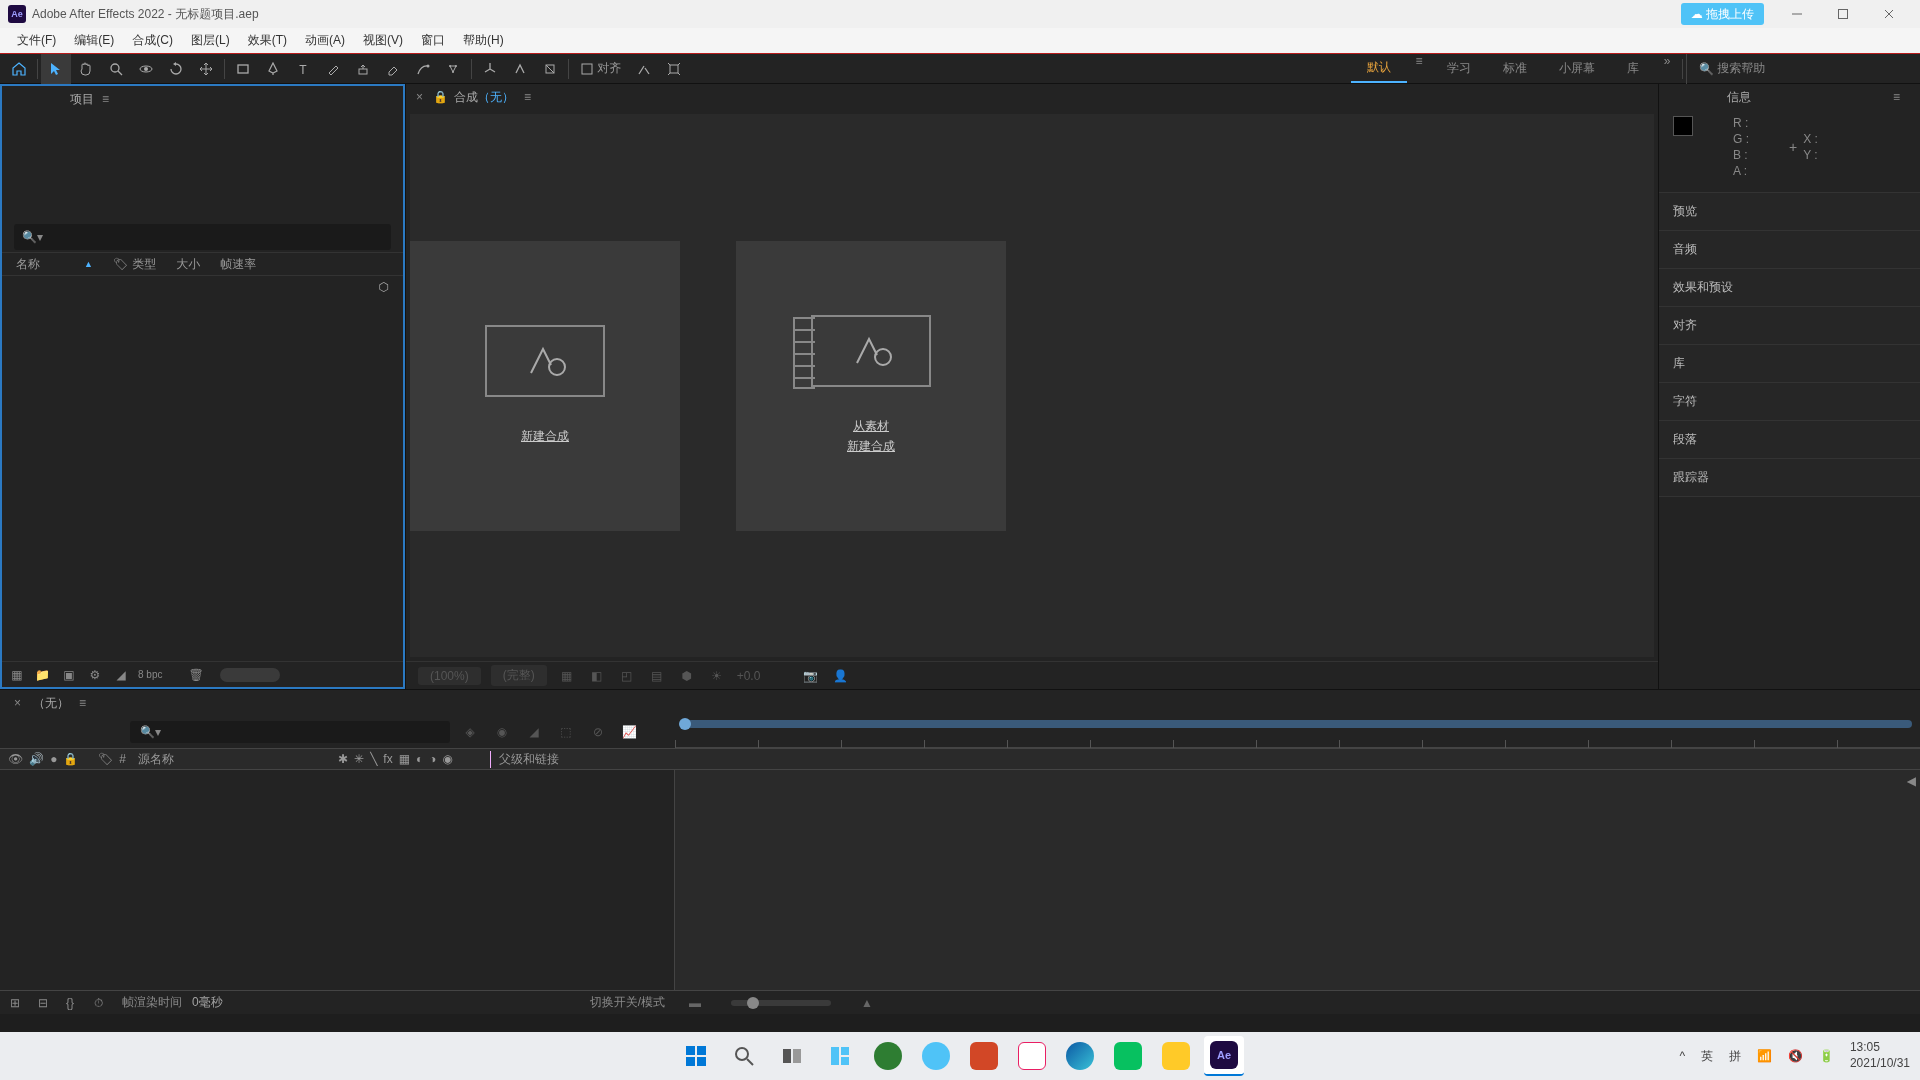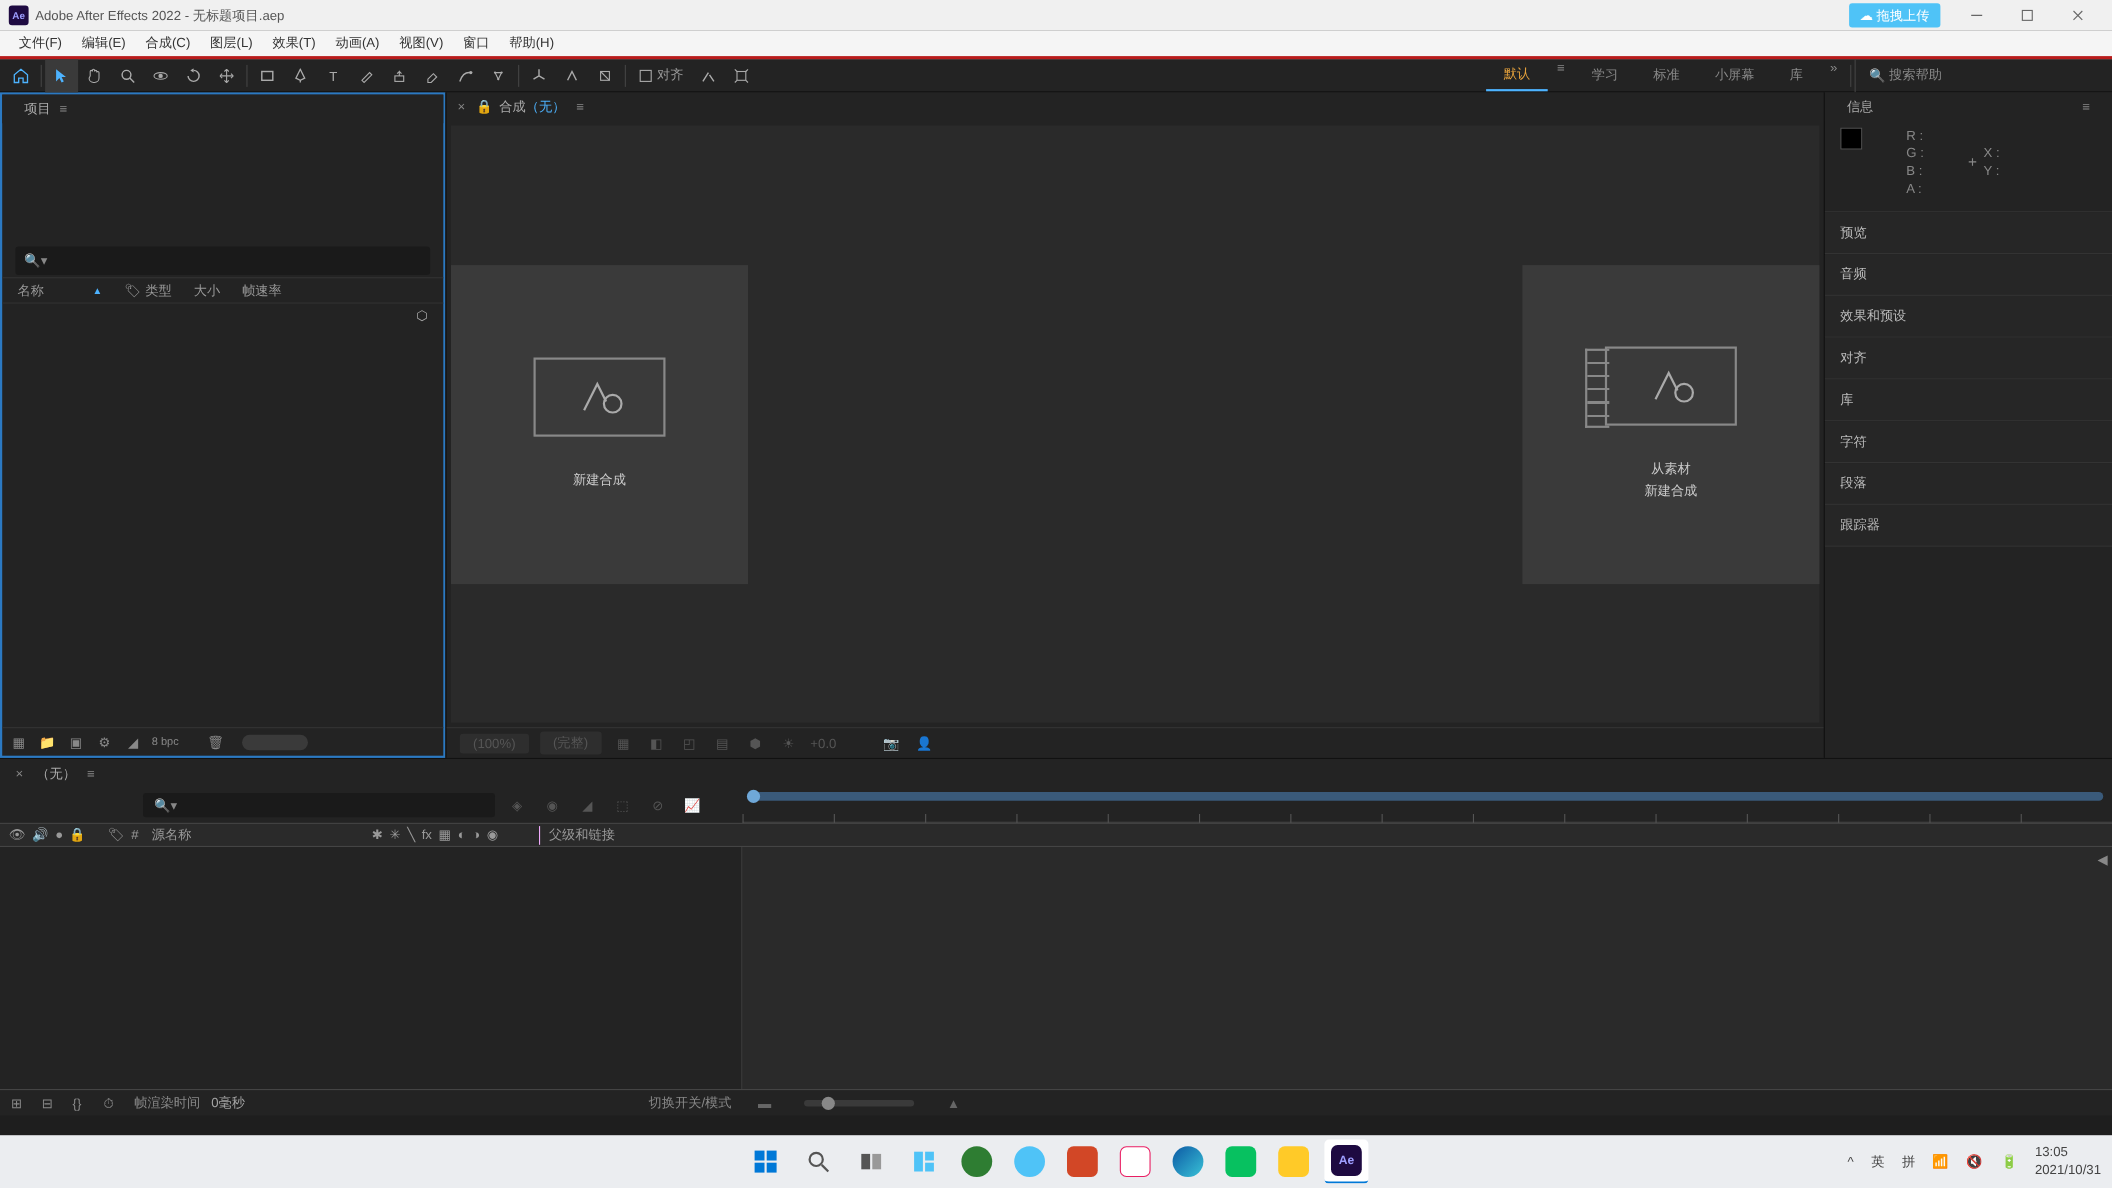--- a/index.html
+++ b/index.html
@@ -7,21 +7,21 @@
 
 
 .title-bar { height: 28px; background: #f0f0f0; display: flex; align-items: center; padding: 0 8px; color: #555; }
 .title-bar .ae-icon { width: 18px; height: 18px; background: #1e0a41; border-radius: 3px; display: flex; align-items: center; justify-content: center; color: #9e9eff; font-size: 9px; font-weight: bold; margin-right: 6px; }
 .title-bar .spacer { flex: 1; }
 .cloud-btn { background: #4fc3f7; color: #fff; height: 22px; padding: 0 10px; display: flex; align-items: center; border-radius: 3px; margin-right: 10px; }
 .win-btn { width: 46px; height: 28px; display: flex; align-items: center; justify-content: center; color: #666; }
 .win-btn svg { width: 12px; height: 12px; }
 
 
-.menu-bar { height: 26px; background: #f5f5f5; display: flex; align-items: center; padding-left: 8px; color: #333; border-bottom: 3px solid #b91c1c; }
+.menu-bar { height: 26px; background: #f5f5f5; display: flex; align-items: center; padding-left: 8px; color: #333; border-bottom: 1px solid #b91c1c; }
 .menu-bar .item { padding: 0 9px; height: 100%; display: flex; align-items: center; }
 
 
 .tool-bar { height: 30px; background: #232323; display: flex; align-items: center; padding: 0 4px; border-bottom: 1px solid #111; }
 .tool-bar .tool { width: 30px; height: 30px; display: flex; align-items: center; justify-content: center; color: #aaa; position: relative; }
 .tool-bar .tool.active { background: #3a3a3a; color: #4db3ff; }
 .tool-bar .tool.home { color: #4db3ff; }
 .tool-bar .divider { width: 1px; height: 20px; background: #444; margin: 0 3px; }
 .tool-bar .spacer { flex: 1; }
 .workspace-tabs { display: flex; align-items: flex-start; height: 100%; }
@@ -29,21 +29,21 @@
 .workspace-tabs .ws.active { color: #e6a23c; border-bottom: 2px solid #4db3ff; }
 .ws-more { width: 24px; text-align: center; color: #888; }
 .search-box { display: flex; align-items: center; width: 230px; height: 30px; border-left: 1px solid #444; padding-left: 12px; color: #888; }
 .align-label { display: flex; align-items: center; color: #999; margin: 0 8px; }
 
 
 .main-area { display: flex; height: 605px; }
 
 
 .project-panel { width: 405px; background: #232323; border: 2px solid #2b79c2; display: flex; flex-direction: column; }
-.panel-header { height: 26px; background: #232323; display: flex; align-items: center; padding: 0 20px; color: #aaa; }
+.panel-header { height: 26px; background: #232323; display: flex; align-items: center; padding: 0 20px; color: #aaa; margin-left: 48px; }
 .panel-header .hamb { margin-left: 8px; color: #888; }
 .proj-preview { height: 110px; }
 .proj-search { height: 26px; margin: 2px 12px; background: #1a1a1a; border-radius: 3px; display: flex; align-items: center; padding: 0 8px; color: #888; }
 .proj-cols { height: 24px; display: flex; align-items: center; padding: 0 14px; color: #999; border-top: 1px solid #333; border-bottom: 1px solid #333; }
 .proj-cols .col { margin-right: 20px; display: flex; align-items: center; gap: 4px; }
 .proj-cols .sort-icon { color: #4db3ff; font-size: 9px; margin-left: 40px; }
 .proj-body { flex: 1; position: relative; }
 .proj-body .tree-icon { position: absolute; right: 14px; top: 4px; color: #aaa; }
 .proj-footer { height: 26px; display: flex; align-items: center; padding: 0 6px; gap: 8px; border-top: 1px solid #333; }
 .proj-footer .fi { width: 18px; height: 16px; display: flex; align-items: center; justify-content: center; color: #888; }
@@ -51,21 +51,21 @@
 .proj-footer .trash { margin-left: 18px; color: #888; }
 .proj-footer .pill { width: 60px; height: 14px; background: #3a3a3a; border-radius: 7px; margin-left: 8px; }
 
 
 .comp-viewer { flex: 1; background: #232323; display: flex; flex-direction: column; border-left: 1px solid #111; }
 .comp-tabs { height: 26px; display: flex; align-items: center; padding: 0 10px; color: #aaa; }
 .comp-tabs .close-x { margin-right: 10px; color: #888; }
 .comp-tabs .lock { margin-right: 6px; color: #888; }
 .comp-tabs .none { color: #4db3ff; }
 .comp-tabs .hamb { margin-left: 10px; color: #888; }
-.comp-canvas { flex: 1; background: #2a2a2a; display: flex; align-items: center; justify-content: space-between; gap: 56px; margin: 4px; }
+.comp-canvas { flex: 1; background: #2a2a2a; display: flex; align-items: center; justify-content: flex-start; gap: 56px; margin: 4px; text-decoration: underline; }
 .comp-tile { width: 270px; height: 290px; background: #3a3a3a; display: flex; flex-direction: column; align-items: center; justify-content: center; gap: 30px; }
 .comp-tile .icon-box { width: 120px; height: 72px; border: 2px solid #888; position: relative; display: flex; align-items: center; justify-content: center; }
 .comp-tile .icon-box.with-strip::before { content: ''; position: absolute; left: -20px; top: 0; width: 20px; height: 100%; border: 2px solid #888; border-right: none; background: repeating-linear-gradient(to bottom, transparent 0 10px, #888 10px 12px); }
 .comp-tile .label { color: #ccc; text-align: center; line-height: 1.6; }
 .comp-footer { height: 28px; display: flex; align-items: center; padding: 0 12px; gap: 10px; color: #555; border-top: 1px solid #333; }
 .comp-footer .pill { background: #2e2e2e; padding: 2px 12px; border-radius: 3px; }
 .comp-footer .fi { width: 20px; height: 18px; display: flex; align-items: center; justify-content: center; }
 
 
 .right-panels { width: 262px; background: #232323; display: flex; flex-direction: column; border-left: 1px solid #111; }

